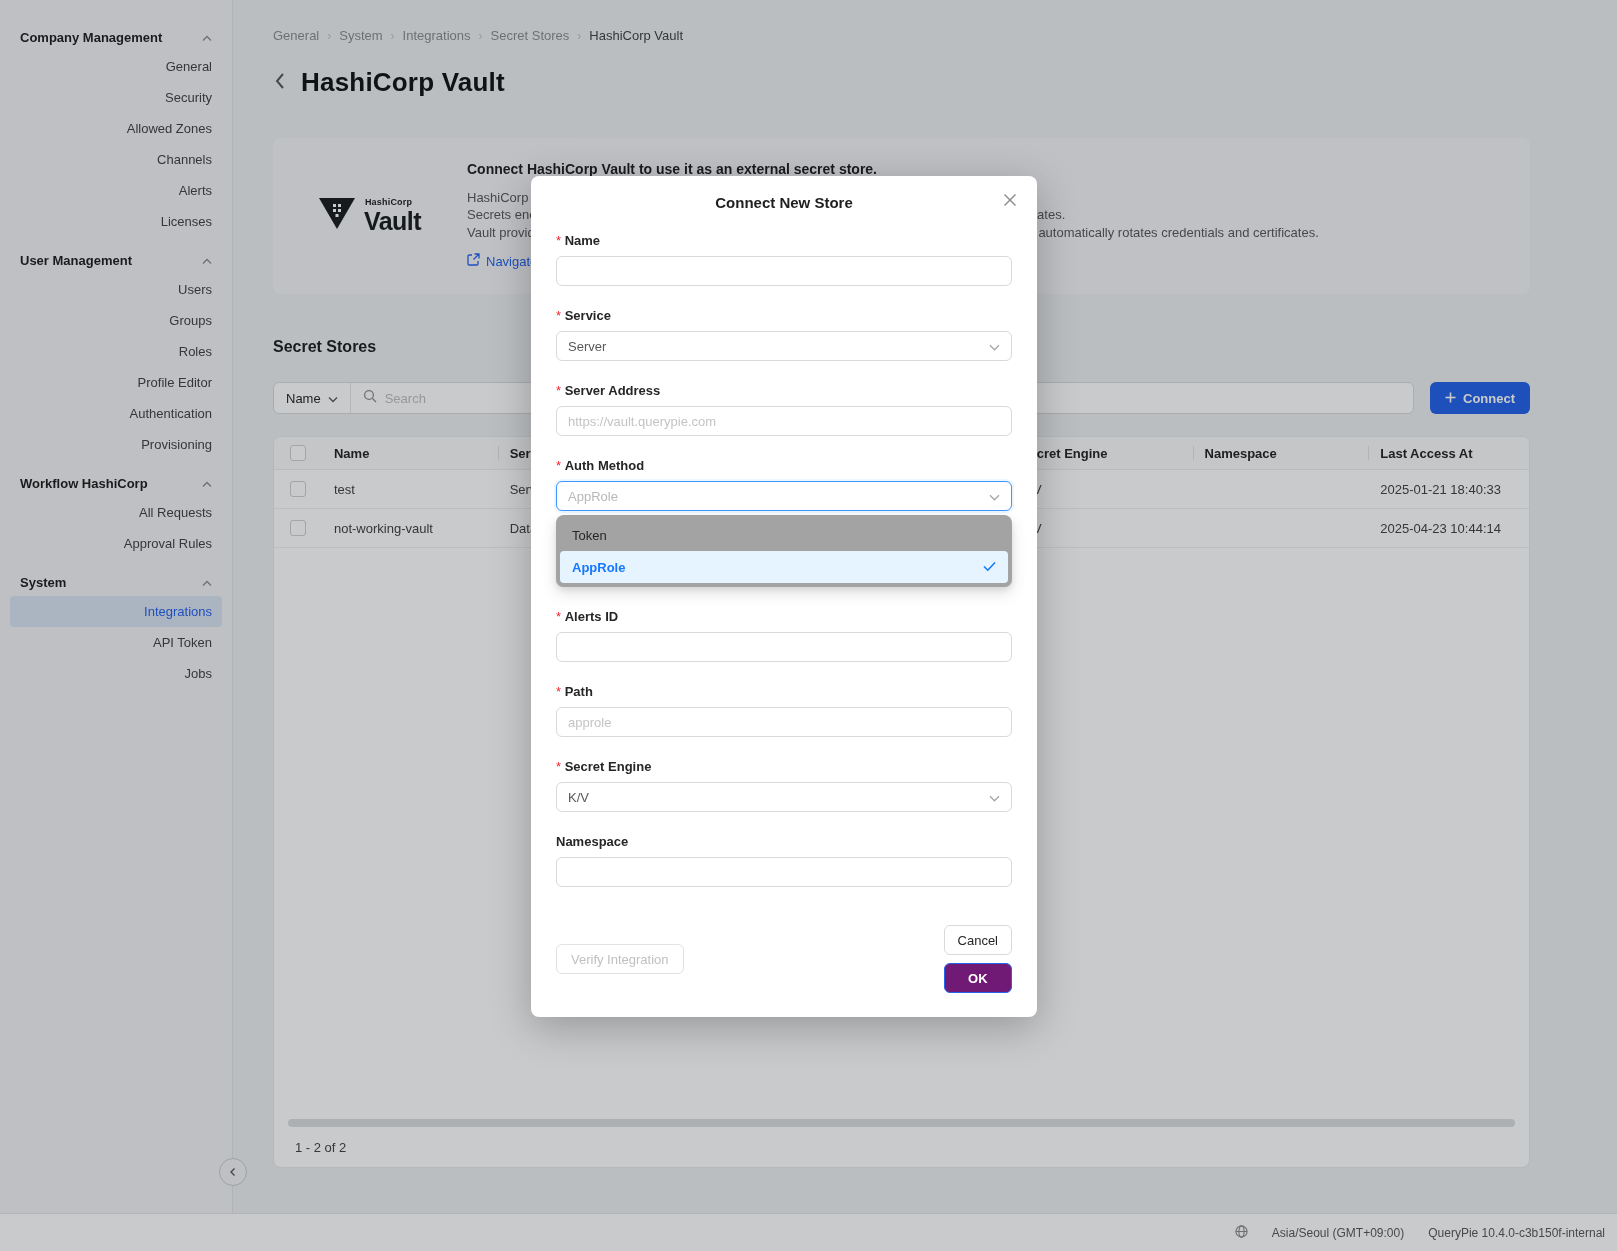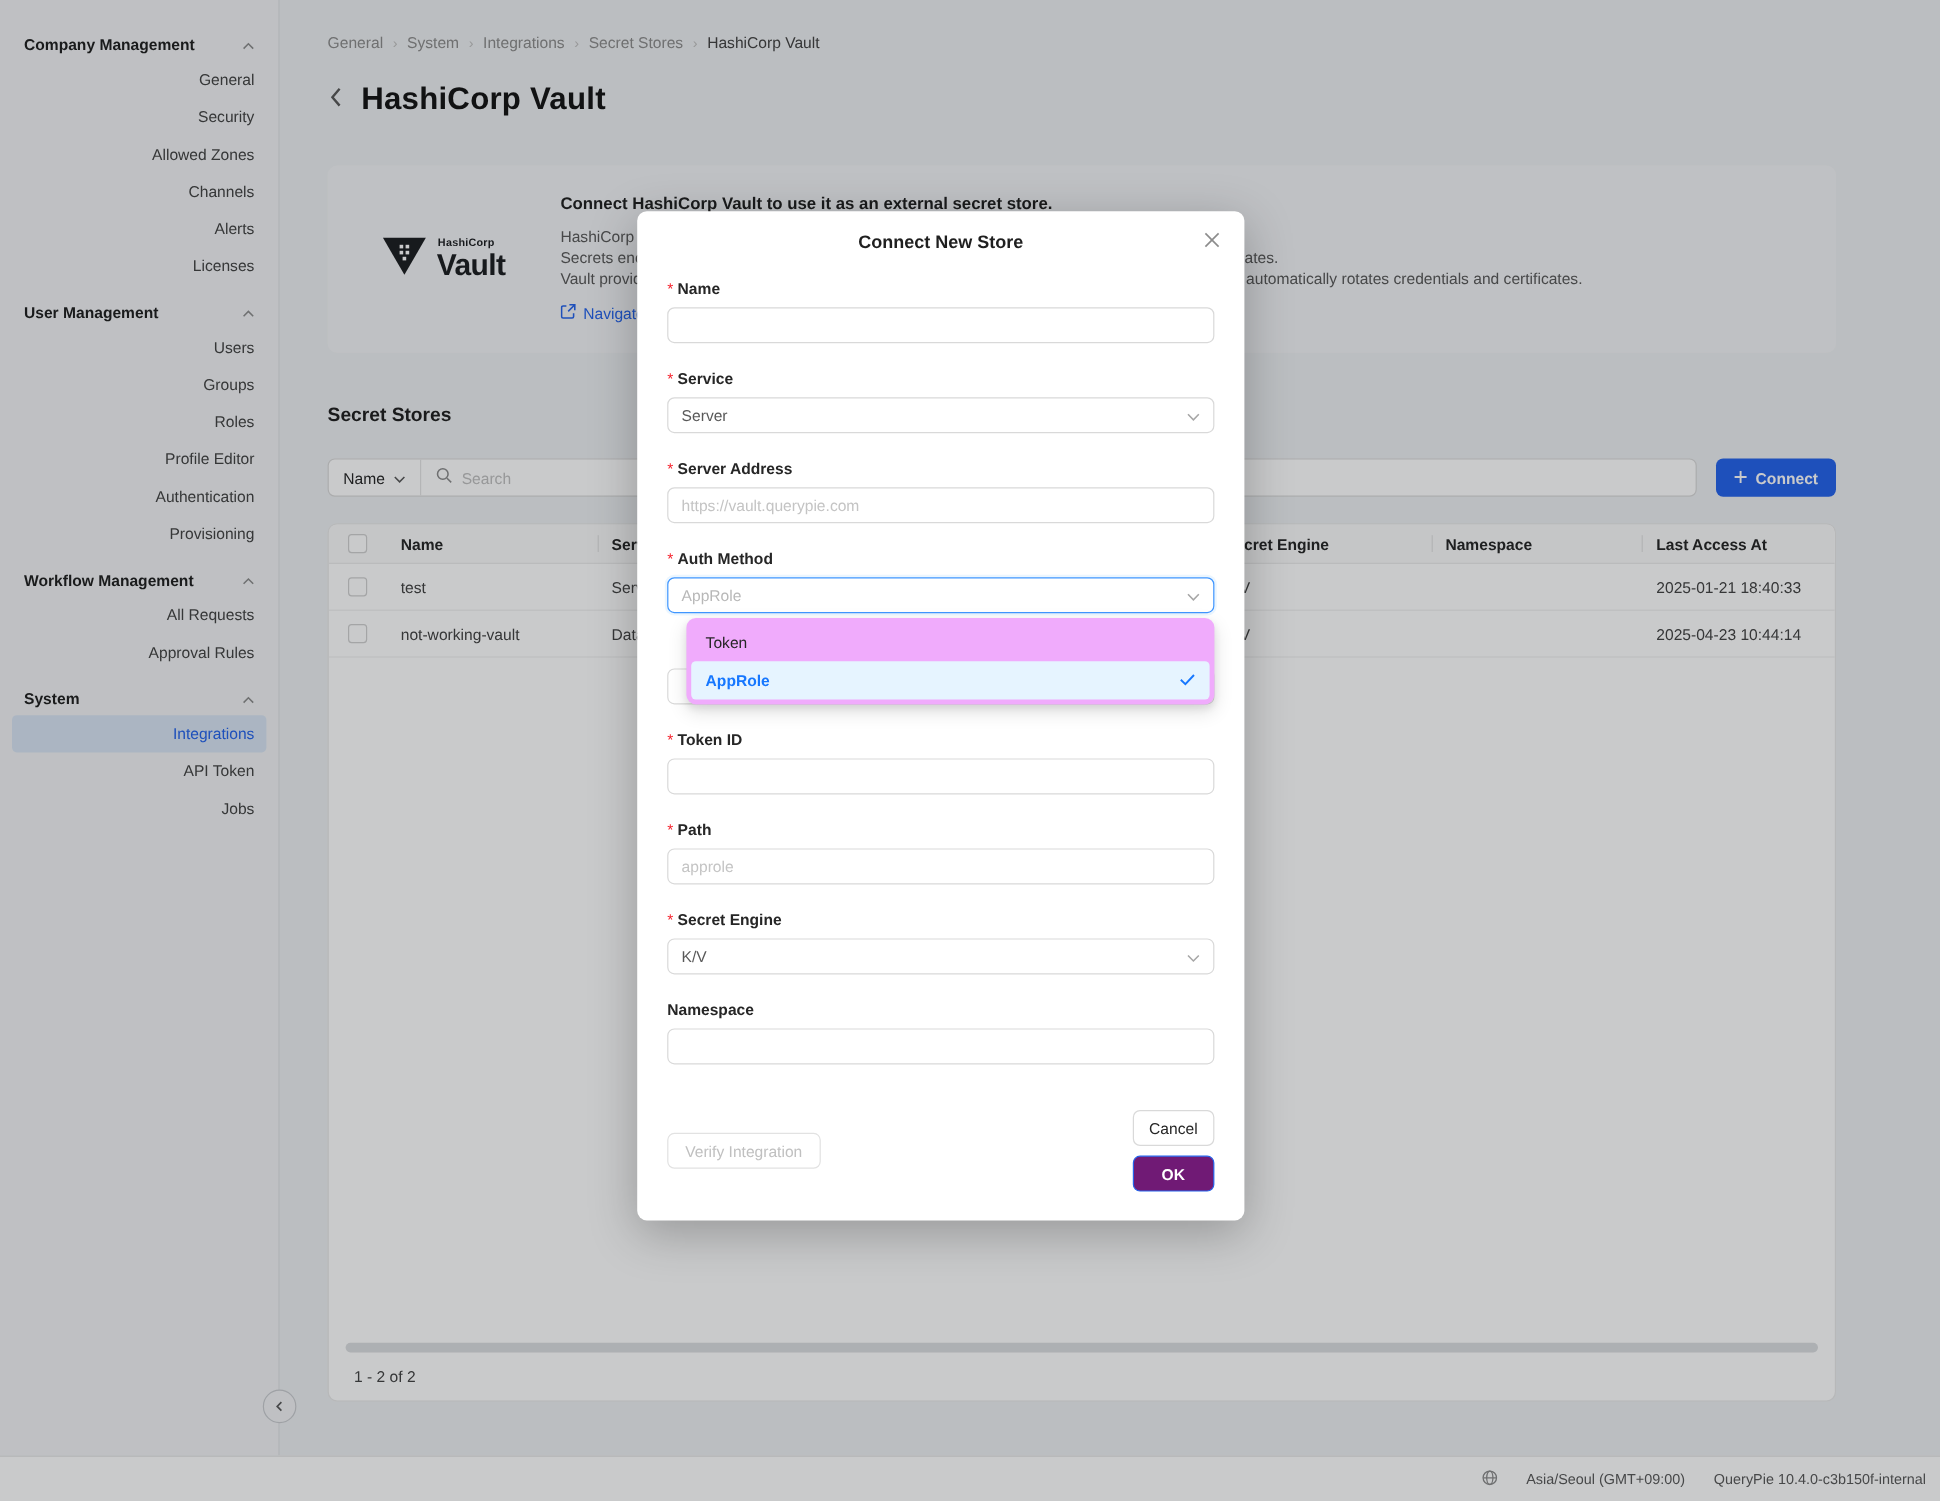--- a/index.html
+++ b/index.html
@@ -70,21 +70,21 @@
   .fg { margin-top:22px; }
   .fg-covered { margin-top:46px; }
   .fg label { display:block; font-size:13px; font-weight:600; color:#262626; margin-bottom:8px; }
   .req::before { content:"* "; color:#f5222d; font-weight:400; }
   .tin { width:100%; height:30px; border:1px solid #d9d9d9; border-radius:6px; padding:0 11px; font-size:13px; color:#262626; font-family:"Liberation Sans",sans-serif; outline:none; background:#fff; }
   .tin::placeholder { color:#c4c4c4; }
   .sel { width:100%; height:30px; border:1px solid #d9d9d9; border-radius:6px; padding:0 11px; display:flex; align-items:center; justify-content:space-between; font-size:13px; color:#595959; background:#fff; cursor:pointer; }
   .sel.focused { border-color:#4096ff; box-shadow:0 0 0 2px rgba(5,145,255,.08); }
   .sel .ph { color:#b8b8b8; }
   .auth-wrap { position:relative; }
-  .dropdown { position:absolute; left:0; right:0; top:calc(100% + 4px); background:#f0abfc; border-radius:8px; box-shadow:0 6px 16px rgba(0,0,0,.12), 0 3px 6px rgba(0,0,0,.08); padding:4px; z-index:5;margin-left:16px; }
+  .dropdown { position:absolute; left:0; right:0; top:calc(100% + 4px); background:#a3a3a3; border-radius:8px; box-shadow:0 6px 16px rgba(0,0,0,.12), 0 3px 6px rgba(0,0,0,.08); padding:4px; z-index:5; }
   .dd-opt { height:32px; border-radius:4px; display:flex; align-items:center; justify-content:space-between; padding:0 12px; font-size:13px; color:#262626; cursor:pointer; }
   .dd-opt.selected { background:#e6f4ff; color:#1677ff; font-weight:600; }
   .m-footer { margin-top:38px; display:flex; align-items:center; justify-content:space-between; }
   .btn { height:30px; border-radius:6px; font-size:13px; font-family:"Liberation Sans",sans-serif; cursor:pointer; }
   .btn-verify { background:#fff; border:1px solid #e2e2e2; color:#c0c0c0; padding:0 14px; }
   .btn-cancel { background:#fff; border:1px solid #d9d9d9; color:#262626; padding:0 13px; }
   .btn-ok { background:#701a75; border:1px solid #2563eb; color:#fff; padding:0 12px; font-weight:600; }
   .m-right { display:flex; gap:8px;flex-direction:column; }
 </style>
 </head>
@@ -119,21 +119,21 @@
           <li>Users</li>
           <li>Groups</li>
           <li>Roles</li>
           <li>Profile Editor</li>
           <li>Authentication</li>
           <li>Provisioning</li>
         </ul>
       </div>
       <div class="side-section">
         <div class="side-header">
-          <span>Workflow Management</span>
+          <span>Workflow HashiCorp</span>
           <span><svg width="10" height="7" viewBox="0 0 10 7">
               <polyline points="1,5.5 5,1.5 9,5.5" fill="none" stroke="#8c8c8c" stroke-width="1.3"></polyline>
             </svg></span>
         </div>
         <ul class="side-items">
           <li>All Requests</li>
           <li>Approval Rules</li>
         </ul>
       </div>
       <div class="side-section">
@@ -359,21 +359,21 @@
             </svg></span>
         </div>
       </div>
   </div>
 
   <div class="fg fg-covered">
     <input class="tin" style="">
   </div>
 
   <div class="fg">
-    <label class="req">Token ID</label>
+    <label class="req">Alerts ID</label>
     <input class="tin" style="">
   </div>
 
   <div class="fg">
     <label class="req">Path</label>
     <input class="tin" placeholder="approle" style="">
   </div>
 
   <div class="fg">
     <label class="req">Secret Engine</label>

